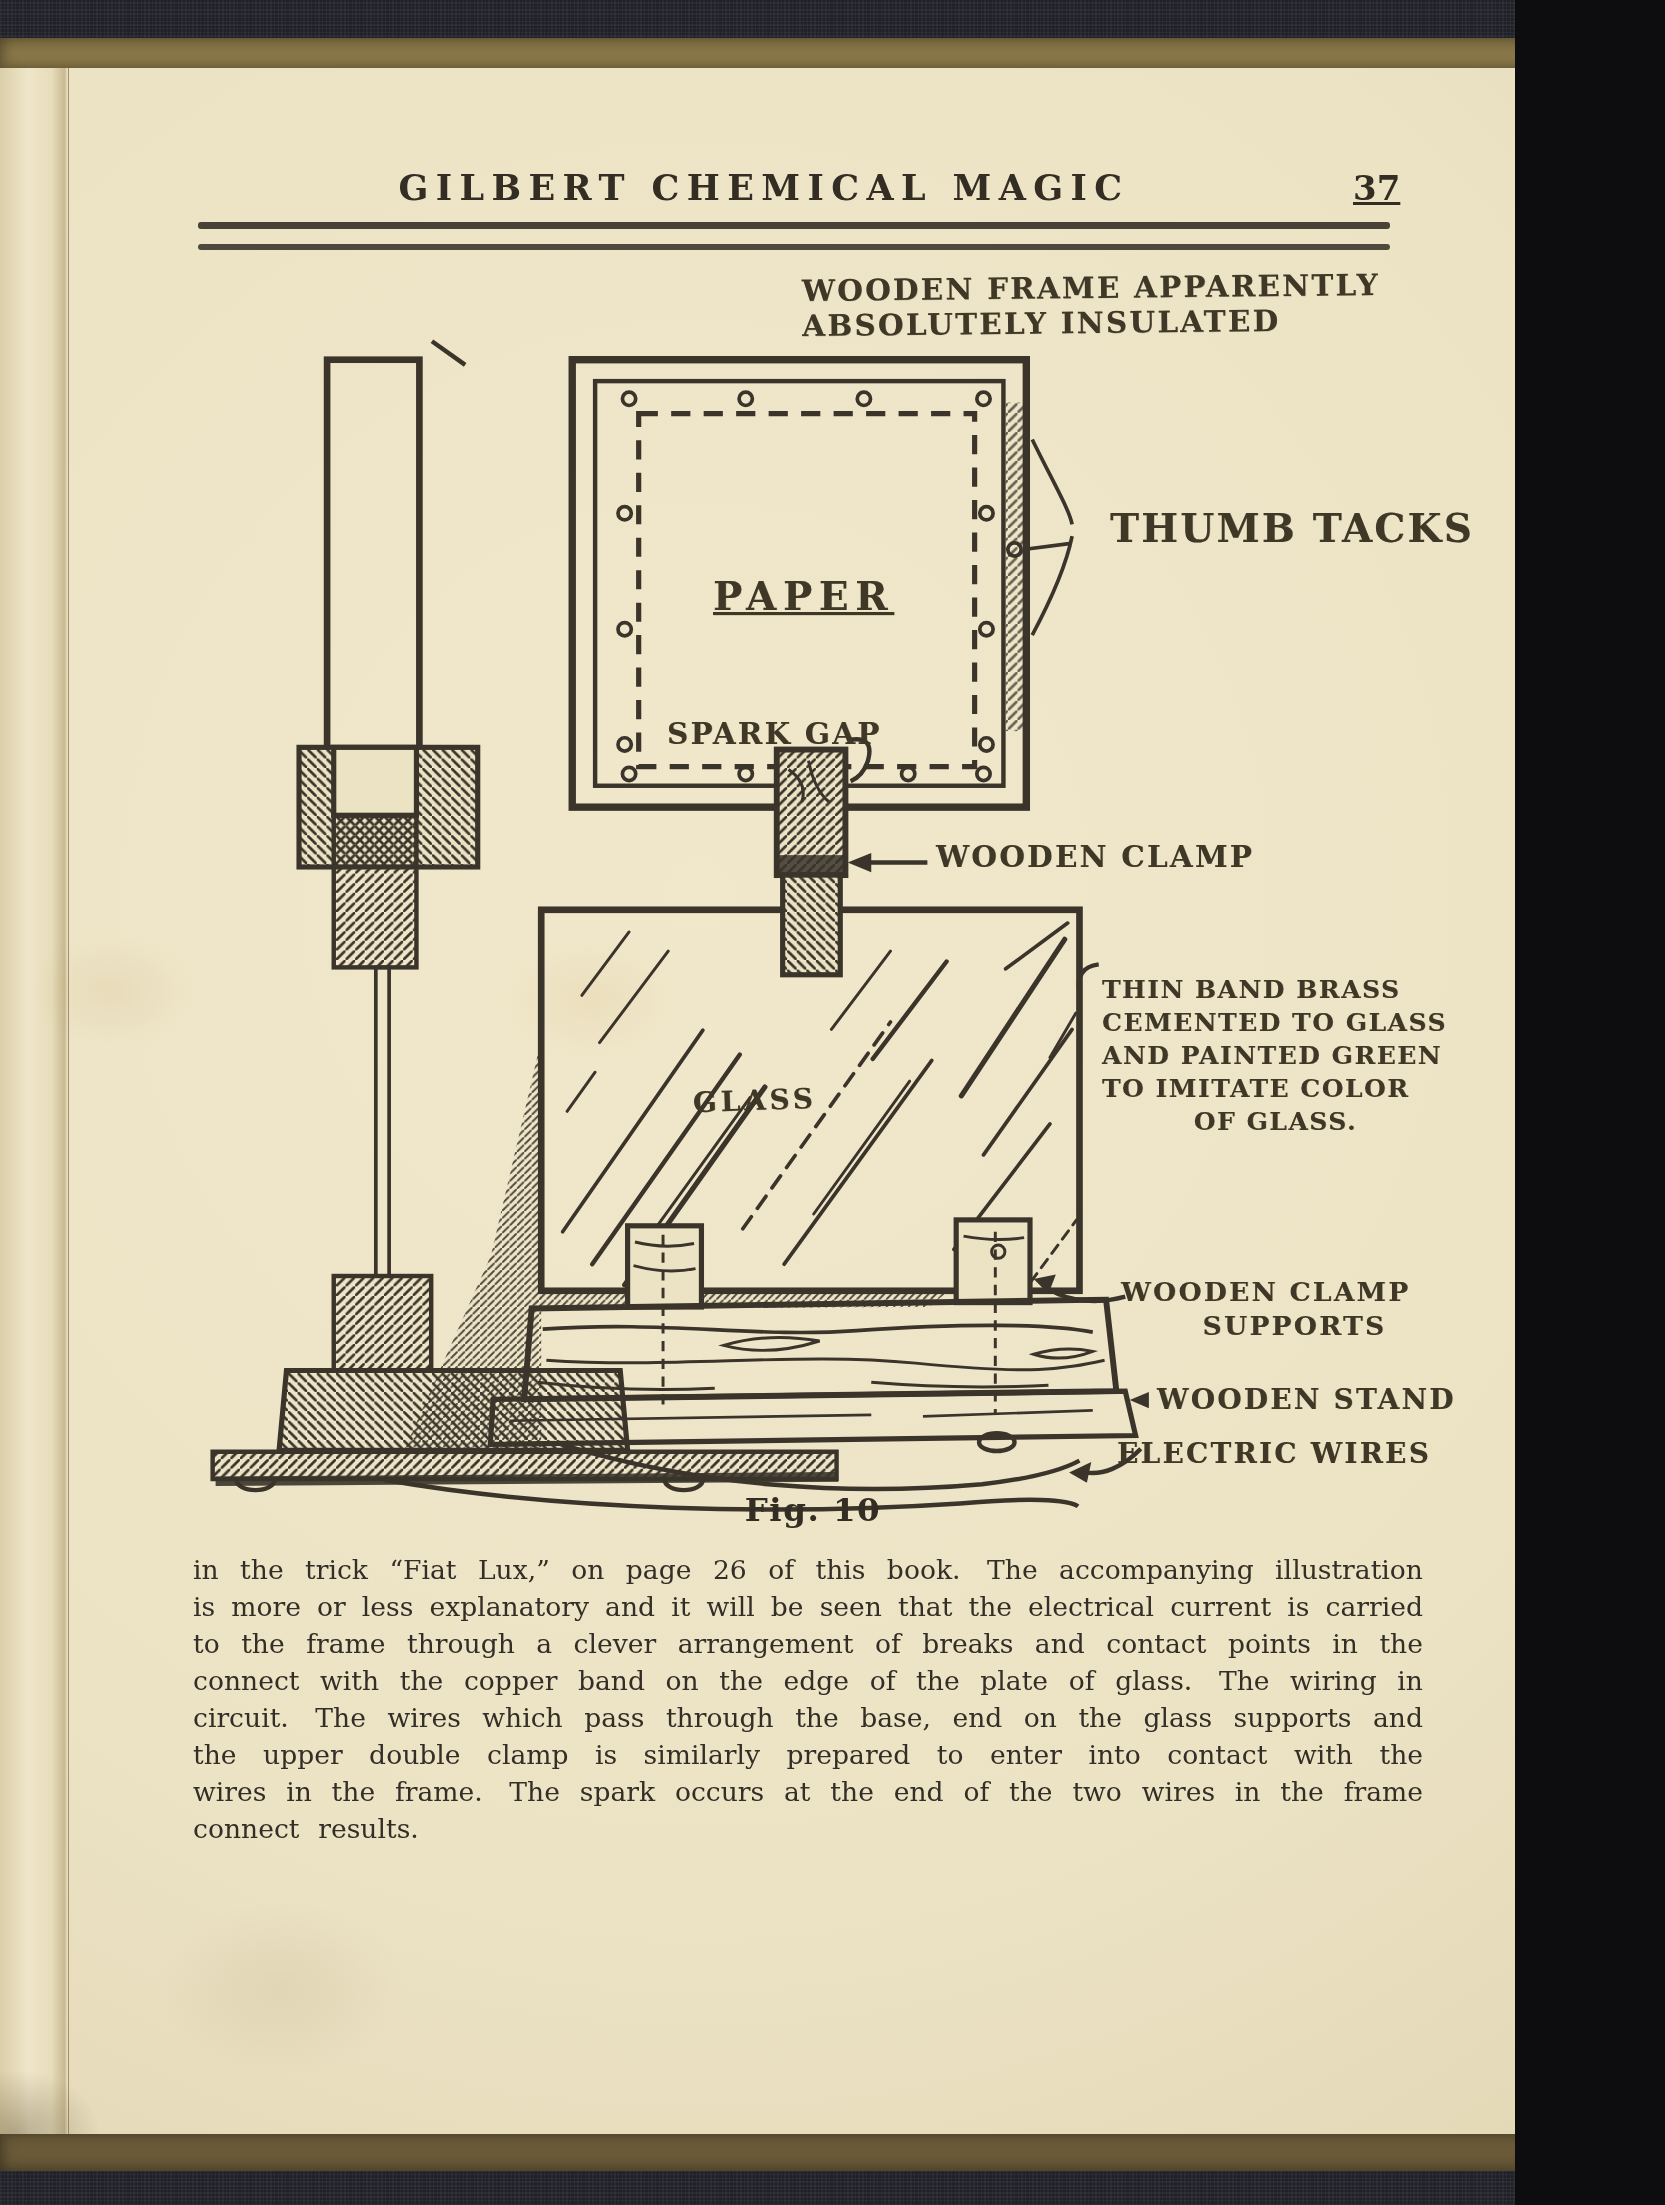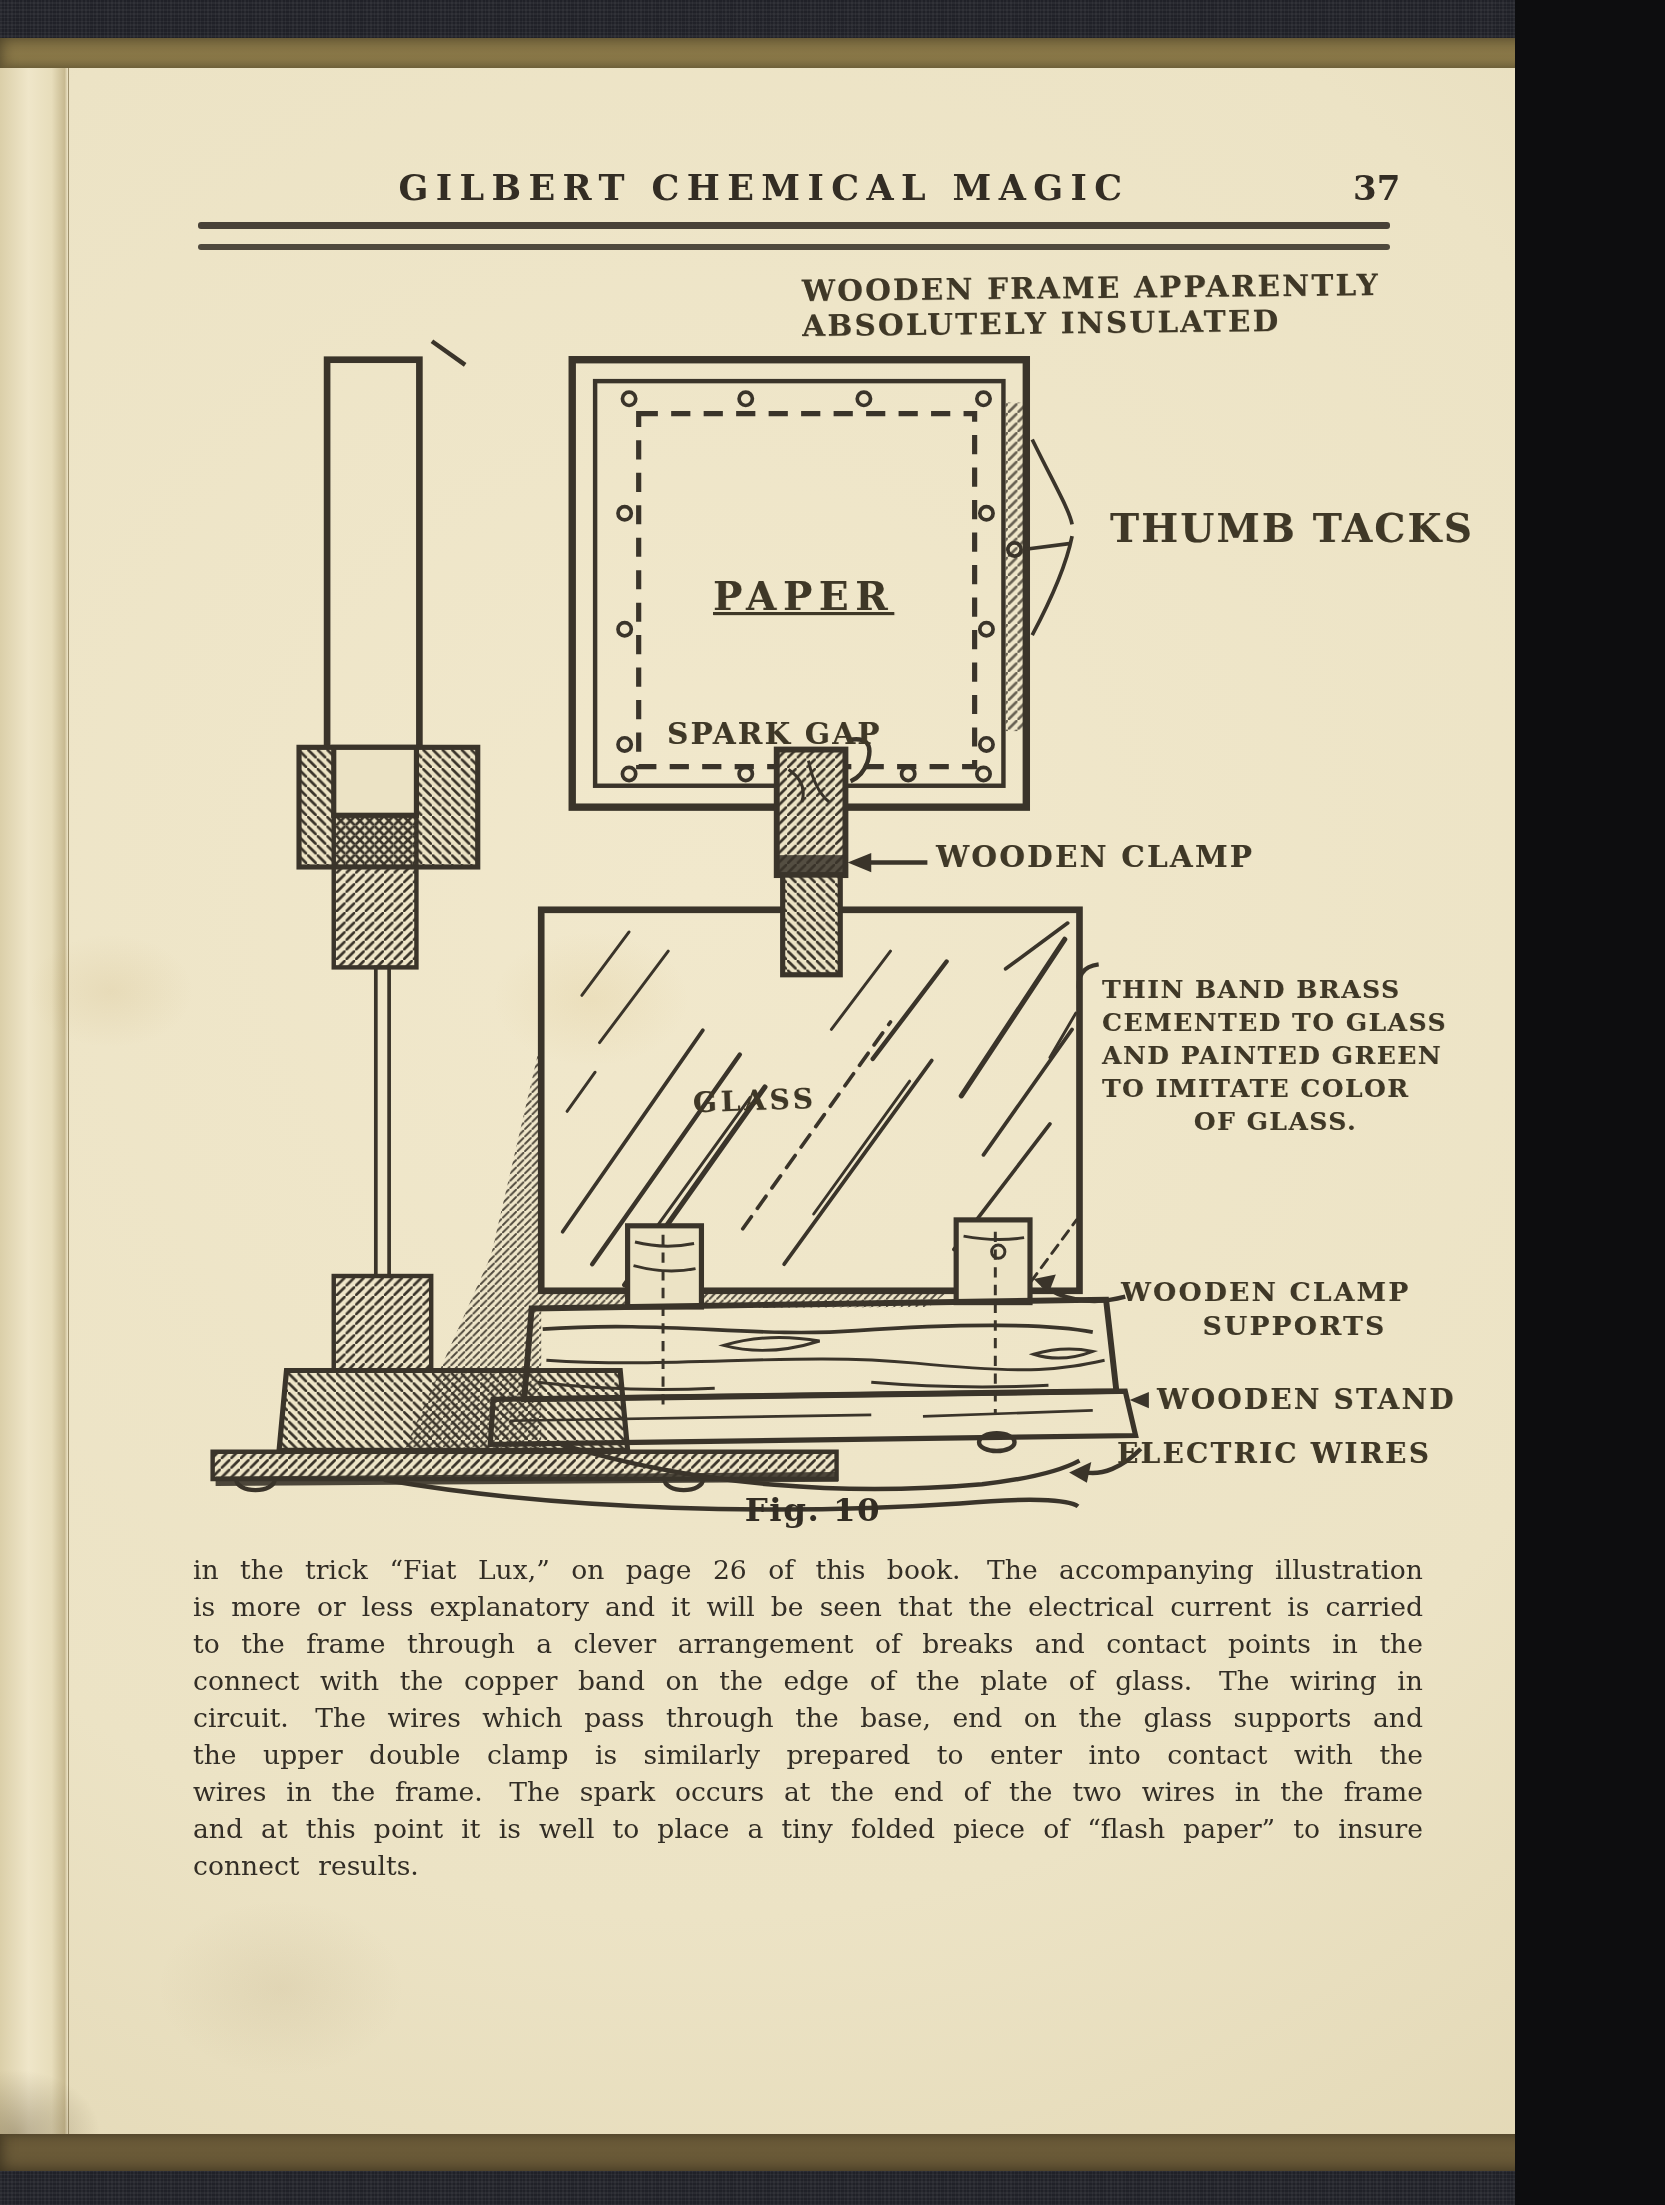--- a/index.html
+++ b/index.html
@@ -29,21 +29,21 @@
       radial-gradient(118px 81px at 111px 923px, rgba(170,130,50,.10), transparent 70%),
       radial-gradient(177px 126px at 281px 1920px, rgba(120,90,40,.08), transparent 70%);}
   .gutter{position:absolute;left:0;top:0;width:68px;height:100%;
     background:linear-gradient(90deg,#dbcfa9 0%,#efe6c9 42%,#e7ddbb 76%,#c8ba91 95%,#efe6c9 100%);
     border-right:1.5px solid rgba(110,95,60,.55);}
   .corner-shadow{position:absolute;left:0;bottom:0;width:192px;height:140px;pointer-events:none;
     background:radial-gradient(118px 89px at 8% 100%, rgba(90,75,45,.38), transparent 72%);}
 
   .title{position:absolute;left:151px;top:167px;width:1226px;text-align:center;
     font-weight:bold;font-size:35px;letter-spacing:7.4px;color:#332d24;}
-  .pagenum{position:absolute;left:1353px;top:168px;font-weight:bold;font-size:34px;color:#332d24;}
+  .pagenum{position:absolute;left:1353px;top:168px;font-weight:bold;font-size:34px;color:#332d24;text-decoration:underline;}
   .rule{position:absolute;left:198px;width:1192px;background:#39332a;border-radius:3px;}
   .rule.r1{top:222px;height:6.6px;opacity:.92;}
   .rule.r2{top:244px;height:5.9px;opacity:.88;}
 
   .hl{position:absolute;font-weight:bold;color:#3f3827;letter-spacing:2.2px;white-space:nowrap;
       text-shadow:0.4px 0.4px 0 rgba(60,50,30,.35);}
   .hl .ln2{display:block;}
   .note{white-space:normal;}
   .note div{white-space:nowrap;}
   .center{text-align:center;}
@@ -249,17 +249,16 @@
   <div class="fig-caption">Fig. 10</div>
 
   <div class="body-text">
     <div class="bl">in the trick “Fiat Lux,” on page 26 of this book. The accompanying illustration</div>
     <div class="bl">is more or less explanatory and it will be seen that the electrical current is carried</div>
     <div class="bl">to the frame through a clever arrangement of breaks and contact points in the</div>
     <div class="bl">connect with the copper band on the edge of the plate of glass. The wiring in</div>
     <div class="bl">circuit. The wires which pass through the base, end on the glass supports and</div>
     <div class="bl">the upper double clamp is similarly prepared to enter into contact with the</div>
     <div class="bl">wires in the frame. The spark occurs at the end of the two wires in the frame</div>
-    <div class="bl">and at this point it is well to place a tiny folded piece of “flash paper” to insure</div>
     <div class="bl last">connect results.</div>
   </div>
 </div>
 
 
 </body></html>

